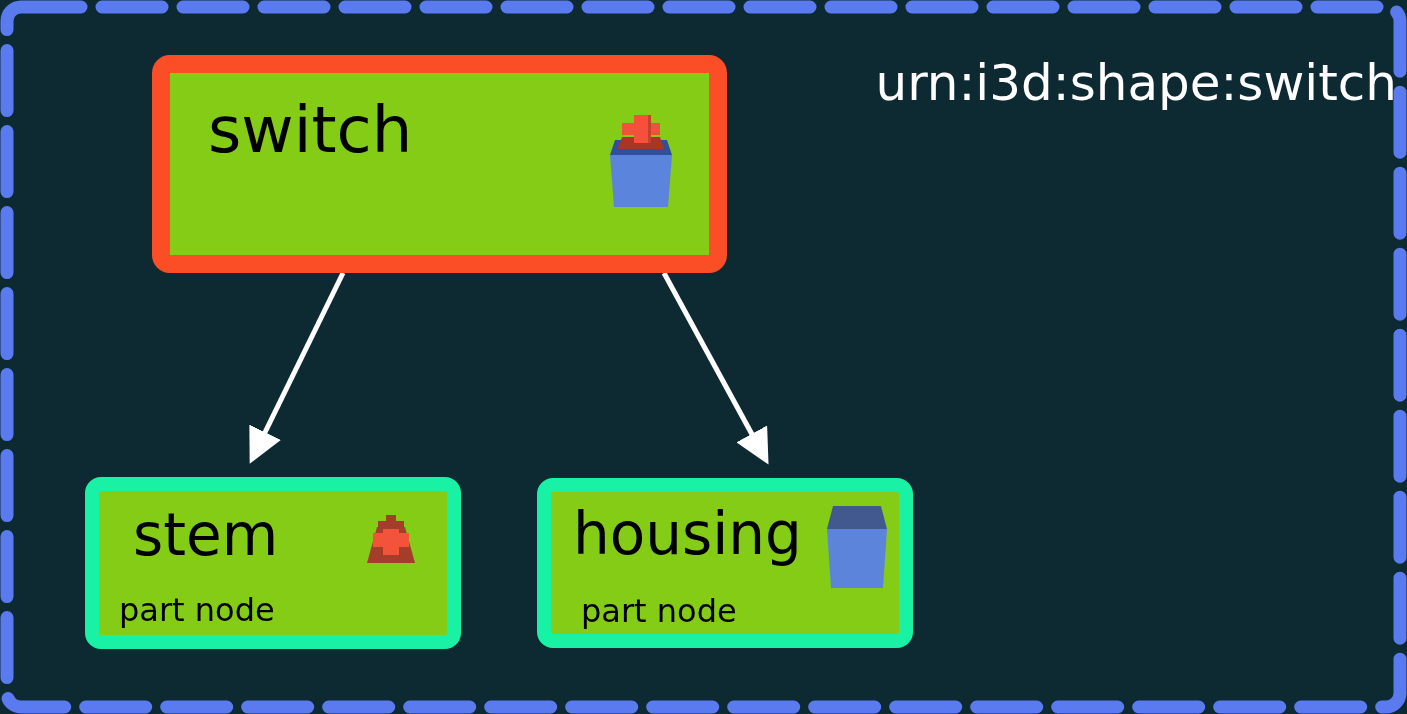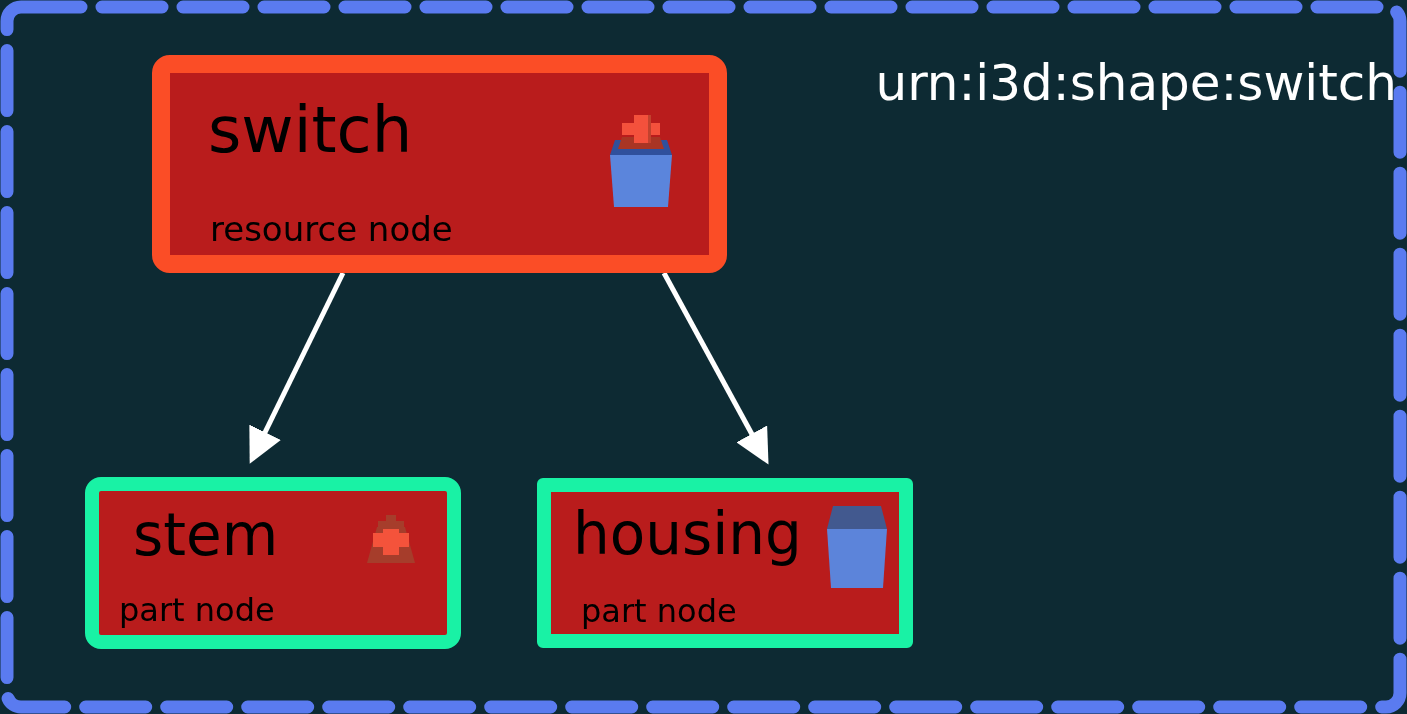--- a/index.html
+++ b/index.html
@@ -24,21 +24,21 @@
     position: absolute;
     top: 56px;
     right: 10px;
     color: #ffffff;
     font-size: 50px;
     line-height: 1.1;
     white-space: nowrap;
   }
   .node {
     position: absolute;
-    background: #b91c1c;
+    background: #84cc16;
     border-style: solid;
   }
   .node-label {
     position: absolute;
     color: #000000;
     line-height: 1.05;
     white-space: nowrap;
   }
   .node-type {
     position: absolute;
@@ -71,21 +71,21 @@
   .node-stem .node-label { left: 34px; top: 14px; font-size: 58px; }
   .node-stem .node-type  { left: 20px; top: 102px; font-size: 32px; }
   .node-stem .node-icon  { left: 264px; top: 24px; width: 56px; height: 50px; }
 
   
   .node-housing {
     left: 537px; top: 478px;
     width: 376px; height: 170px;
     border-width: 14px;
     border-color: #19f2a5;
-    border-radius: 6px;
+    border-radius: 16px;
   }
   .node-housing .node-label { left: 22px; top: 12px; font-size: 58px; }
   .node-housing .node-type  { left: 30px; top: 102px; font-size: 32px; }
   .node-housing .node-icon  { left: 274px; top: 12px; width: 64px; height: 86px; }
 </style>
 </head>
 <body>
 
 <div class="canvas">
 
@@ -100,21 +100,20 @@
       </marker>
     </defs>
     <line x1="343" y1="273" x2="252" y2="459" stroke="#ffffff" stroke-width="5" marker-end="url(#arrowhead)"></line>
     <line x1="664" y1="273" x2="766" y2="460" stroke="#ffffff" stroke-width="5" marker-end="url(#arrowhead)"></line>
   </svg>
 
   <div class="diagram-title">urn:i3d:shape:switch</div>
 
   <div class="node node-switch">
     <div class="node-label">switch</div>
-    <div class="node-type">resource node</div>
     <svg class="node-icon" viewBox="0 0 66 96">
       <polygon points="2,42 64,42 60,94 6,94" fill="#5b85dc"></polygon>
       <polygon points="7,27 59,27 64,42 2,42" fill="#30509c"></polygon>
       <polygon points="14,24 52,24 56,36 10,36" fill="#a93524"></polygon>
       <path d="M26,2 L40,2 L40,10 L52,10 L52,22 L40,22 L40,30 L26,30 L26,22 L14,22 L14,10 L26,10 Z" fill="#f4513c"></path>
       <rect x="40" y="2" width="3" height="28" fill="#c2422e"></rect>
     </svg>
   </div>
 
   <div class="node node-stem">

